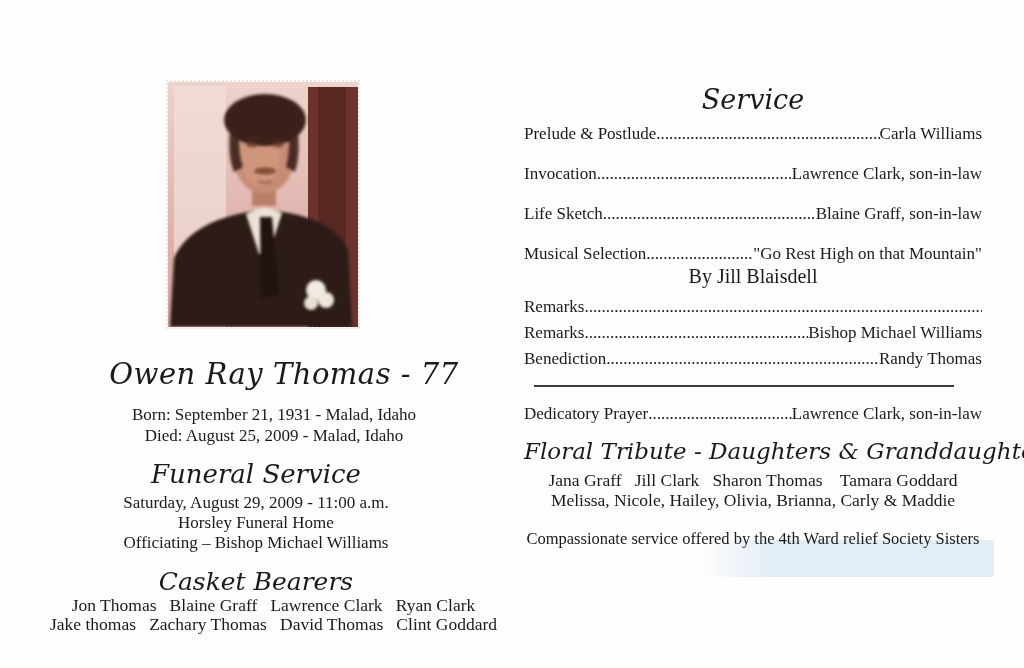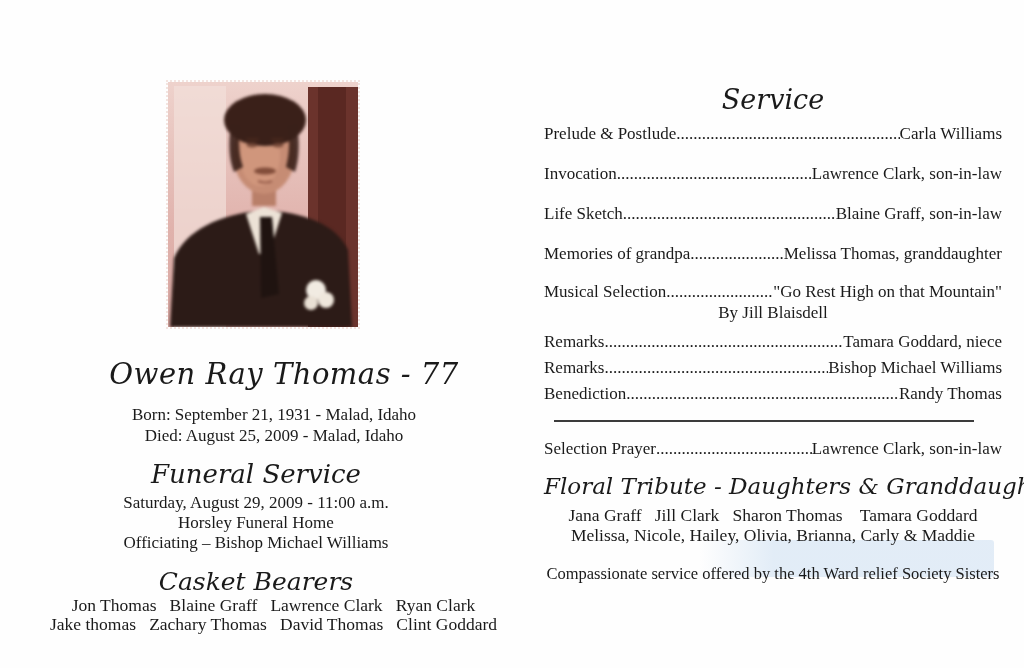--- a/index.html
+++ b/index.html
@@ -19,35 +19,35 @@
   .photo svg { display:block; }
   .name-title { margin:30px 0 0 8px; font-size:29px; letter-spacing:0.5px;padding-left:48px; }
   .dates { margin-top:13px; font-size:17px; line-height:21px;padding-left:36px; }
   .h-funeral { margin:13px 0 0 0; font-size:26px; }
   .funeral-details { margin-top:4px; font-size:17px; line-height:20px; }
   .h-casket { margin:14px 0 0 0; font-size:25px; }
   .bearers { margin-top:0; font-size:17.5px; line-height:19px;padding-left:35px; }
   .keep-spaces { white-space:pre-wrap; }
 
   
-  .col-right { position:absolute; left:512px; top:0; width:512px;
+  .col-right { position:absolute; left:492px; top:0; width:512px;
                padding:0 22px 0 32px; box-sizing:border-box; }
   .h-service { margin:84px 0 0 0; font-size:27px; text-align:center; }
   .rows { margin-top:8px; }
   .row { display:flex; align-items:center; font-size:17px; line-height:22px; }
   .row .lbl { white-space:nowrap; }
   .row .leader { flex:1; overflow:hidden; min-width:10px; }
   .row .leader::after {
     content:"........................................................................................................................";
   }
   .row .who { white-space:nowrap; }
   .mb-lg { margin-bottom:18px; }
   .mb-md { margin-bottom:16px; }
   .mb-sm { margin-bottom:4px; }
-  .subline { text-align:center; font-size:17px; margin:0 0 8px 0; }
+  .subline { text-align:center; font-size:20px; margin:0 0 8px 0; }
   .rule { border:none; border-top:2px solid #3c3c3c; margin:15px 0 16px 10px; width:420px; }
   .mb-conc { margin-bottom:17px; }
   .h-floral { margin:13px 0 0 0; font-size:23px; text-align:center; white-space:nowrap; }
   .floral-names { margin-top:6px; text-align:center; font-size:17.5px; line-height:20px; }
   .footer-note { margin-top:19px; text-align:center; font-size:16.5px; }
 
   .highlight {
     position:absolute; left:700px; top:540px; width:294px; height:37px;
     background:linear-gradient(90deg, rgba(203,222,241,0) 0%, rgba(203,222,241,.55) 25%, rgba(199,219,240,.5) 100%);
     border-radius:3px;
@@ -132,53 +132,47 @@
       <div class="row mb-lg">
         <span class="lbl">Invocation</span>
         <span class="leader"></span>
         <span class="who">Lawrence Clark, son-in-law</span>
       </div>
       <div class="row mb-lg">
         <span class="lbl">Life Sketch</span>
         <span class="leader"></span>
         <span class="who">Blaine Graff, son-in-law</span>
       </div>
-      <div class="row mb-md">
-        <span class="lbl">Memories of grandpa</span>
-        <span class="leader"></span>
-        <span class="who">Melissa Thomas, granddaughter</span>
-      </div>
       <div class="row">
         <span class="lbl">Musical Selection</span>
         <span class="leader"></span>
         <span class="who"> "Go Rest High on that Mountain"</span>
       </div>
       <div class="subline">By Jill Blaisdell</div>
       <div class="row mb-sm">
         <span class="lbl">Remarks</span>
         <span class="leader"></span>
-        <span class="who">Tamara Goddard, niece</span>
       </div>
       <div class="row mb-sm">
         <span class="lbl">Remarks</span>
         <span class="leader"></span>
         <span class="who">Bishop Michael Williams</span>
       </div>
       <div class="row">
         <span class="lbl">Benediction</span>
         <span class="leader"></span>
         <span class="who">Randy Thomas</span>
       </div>
     </div>
 
     <hr class="rule">
 
     <div>
       <div class="row">
-        <span class="lbl">Selection Prayer</span>
+        <span class="lbl">Dedicatory Prayer</span>
         <span class="leader"></span>
         <span class="who">Lawrence Clark, son-in-law</span>
       </div>
     </div>
 
     <h2 class="script h-floral">Floral Tribute - Daughters &amp; Granddaughters</h2>
     <div class="floral-names">
       <div class="keep-spaces">Jana Graff   Jill Clark   Sharon Thomas    Tamara Goddard</div>
       <div class="keep-spaces">Melissa, Nicole, Hailey, Olivia, Brianna, Carly &amp; Maddie</div>
     </div>

